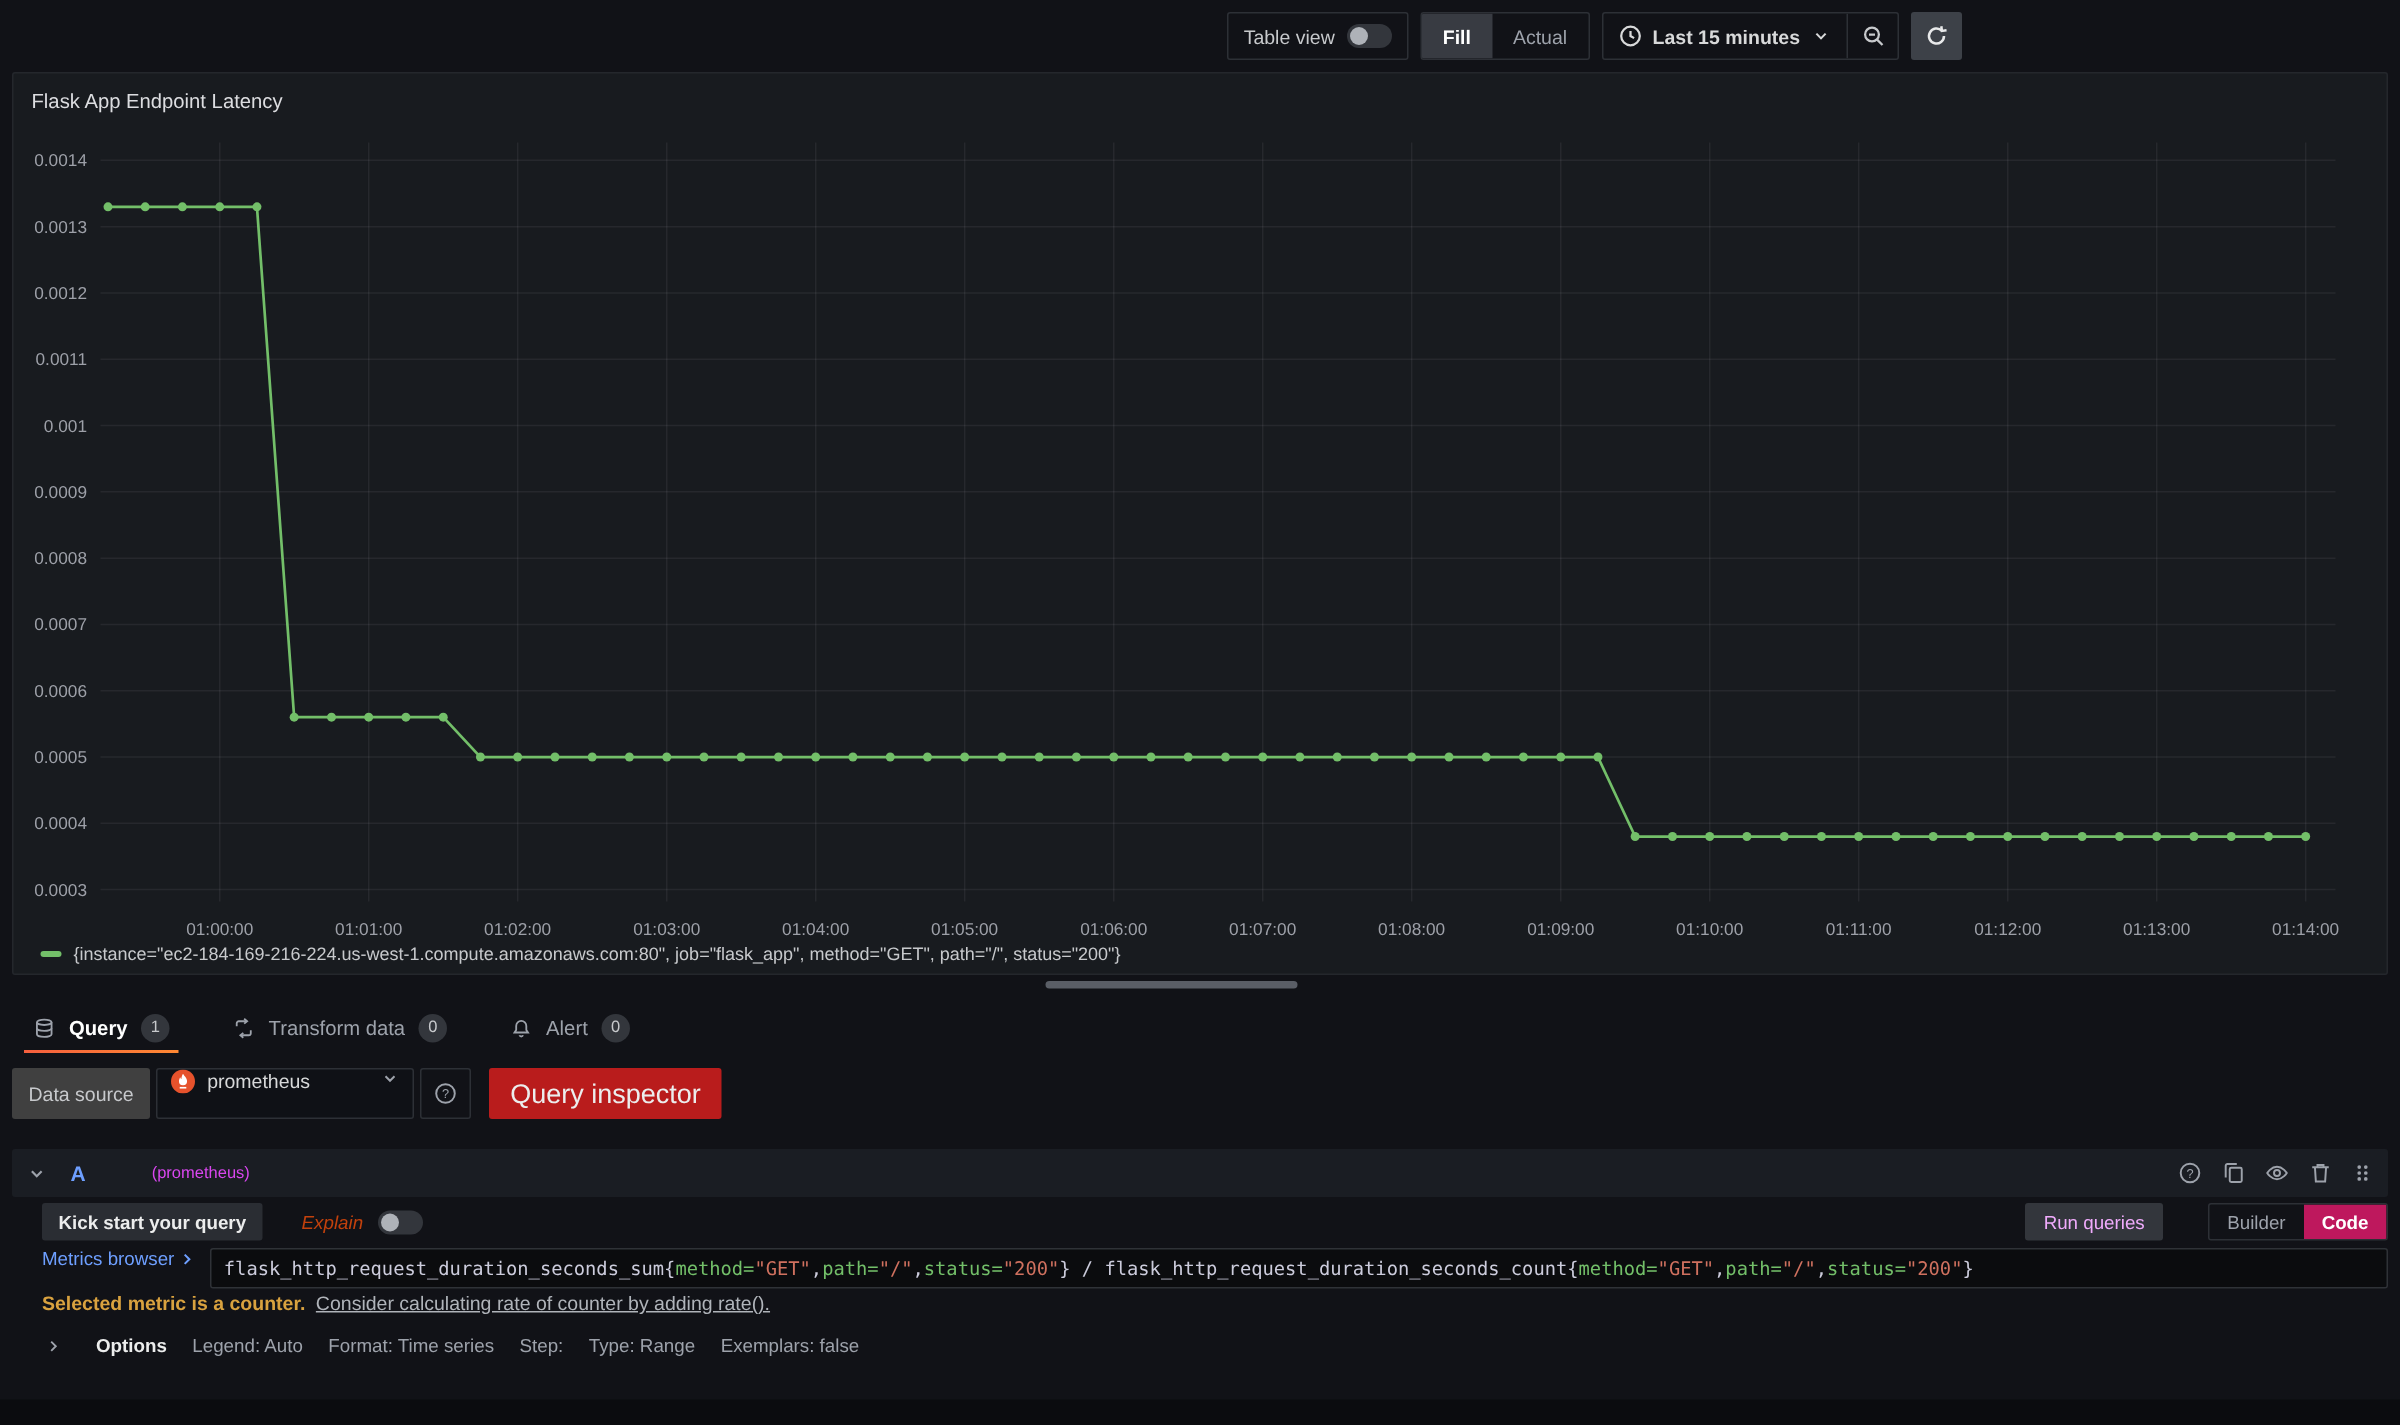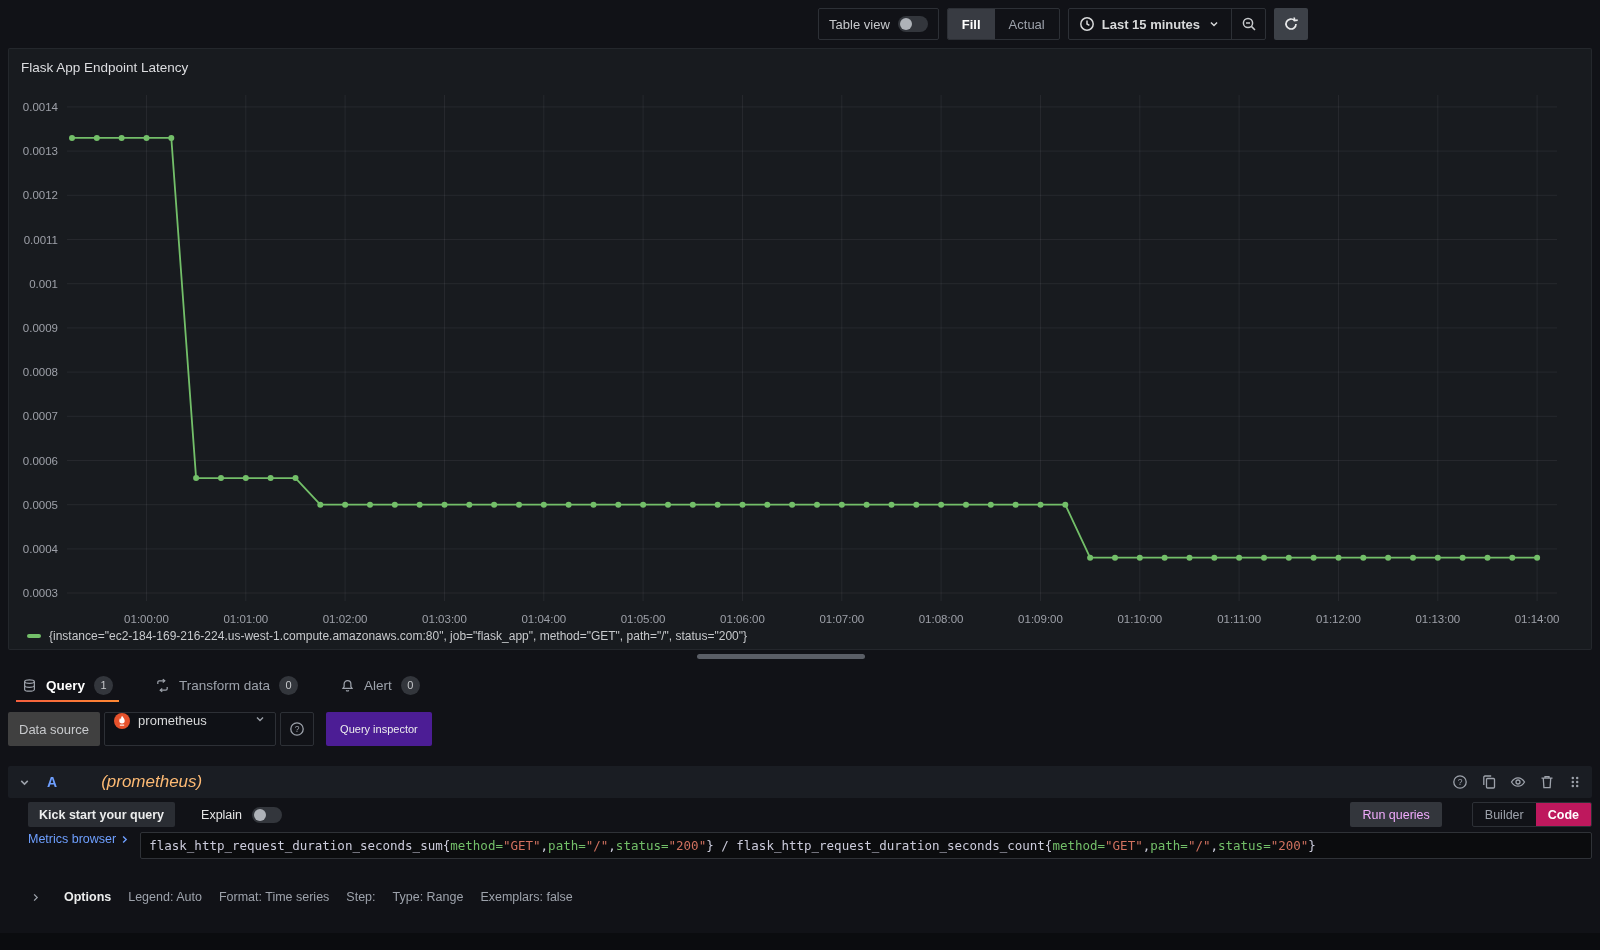--- a/index.html
+++ b/index.html
@@ -48,34 +48,34 @@
   
   #ds-row { left:8px; top:712px; width:1584px; height:34px; display:flex; gap:4px; align-items:stretch; }
   .ds-label { display:flex; align-items:center; padding:0 11px; background:#404040; border-radius:2px; font-size:13px; color:#c7c9cc; }
   .ds-select { display:flex; gap:8px; width:172px; padding:0 9px; background:#0f1116; border:1px solid #2d3036; border-radius:2px; cursor:pointer; }
   .ds-select .ds-name { flex:1; font-size:13px; color:#d8d9da; }
   .ds-help { display:flex; align-items:center; justify-content:center; width:34px; border:1px solid #2d3036; border-radius:2px; color:#9da2ab; cursor:pointer; }
   .ds-options { flex:1; display:flex; align-items:center; gap:14px; background:#22252b; border-radius:2px; padding:0 12px; margin-left:4px; }
   .qo-link { font-size:13px; font-weight:500; color:#6e9fff; cursor:pointer; }
   .qo-meta { font-size:12px; color:#9da2ab; }
   .btn { display:flex; align-items:center; justify-content:center; border-radius:2px; cursor:pointer; }
-  #query-inspector { margin-left:8px; padding:0 14px; background:#4c1d95; font-size:11px; font-weight:500; color:#eceded; }
+  #query-inspector { margin-left:8px; padding:0 14px; background:#b91c1c; font-size:18px; font-weight:500; color:#eceded; }
 
   
   #row-a { left:8px; top:766px; width:1584px; height:32px; background:#1a1d23; border-radius:2px; display:flex; align-items:center; padding:0 10px; }
   #row-a .caret { color:#9da2ab; }
   #ref-id { color:#6e9fff; font-weight:bold; font-size:14px; margin-left:16px; }
-  #ds-hint { color:#fdba74; font-style:italic; font-size:17px; margin-left:44px; }
+  #ds-hint { color:#d946ef; font-size:11px; margin-left:44px; }
   #row-a-icons { margin-left:auto; display:flex; gap:13px; color:#9da2ab; align-items:center; }
   #row-a-icons > span { cursor:pointer; display:flex; }
 
   #kick-row { left:28px; top:802px; width:1564px; height:25px; display:flex; align-items:center; }
   #kick-btn { padding:0 11px; height:25px; background:#2a2d33; font-size:12.5px; font-weight:bold; color:#eceded; }
   #explain-wrap { display:flex; align-items:center; gap:10px; margin-left:26px; }
-  #explain-label { font-size:12.5px; color:#e5e5e5; }
+  #explain-label { font-size:12.5px; color:#c2410c;font-style:italic; }
   #kick-row .spacer { flex:1; }
   #run-queries { padding:0 12px; height:25px; background:#33363c; font-size:12.5px; font-weight:500; color:#f0abfc; }
   #builder-code { display:flex; border:1px solid #2d3036; border-radius:2px; overflow:hidden; height:25px; margin-left:30px; }
   #builder-code .seg-btn { font-size:12.5px; padding:0 12px; }
   #builder-code .seg-btn.active { background:#be185d; }
 
   #editor-row { left:28px; top:832px; width:1564px; height:27px; display:flex; align-items:flex-start; gap:10px; }
   #metrics-browser { display:flex; align-items:center; gap:3px; color:#6e9fff; font-size:12.5px; font-weight:500; cursor:pointer; white-space:nowrap; }
   #query-input { flex:1; height:27px; background:#0b0c0e; border:1px solid #2f3237; border-radius:2px; padding:5px 8px; font-family:"DejaVu Sans Mono",monospace; font-size:12.5px; white-space:pre; overflow:hidden; color:#ccccdc; cursor:text; }
   .tok-plain { color:#ccccdc; }
@@ -395,20 +395,24 @@
       <span>Metrics browser</span>
       <span>
         <svg class="ic" width="11" height="11" viewBox="0 0 16 16" fill="none" stroke="currentColor" stroke-width="2">
             <path d="M6 3.5l4.5 4.5L6 12.5"></path>
           </svg>
       </span>
     </span>
     <div id="query-input"><span class="tok-plain">flask_http_request_duration_seconds_sum{</span><span class="tok-label">method=</span><span class="tok-string">"GET"</span><span class="tok-plain">,</span><span class="tok-label">path=</span><span class="tok-string">"/"</span><span class="tok-plain">,</span><span class="tok-label">status=</span><span class="tok-string">"200"</span><span class="tok-plain">} / flask_http_request_duration_seconds_count{</span><span class="tok-label">method=</span><span class="tok-string">"GET"</span><span class="tok-plain">,</span><span class="tok-label">path=</span><span class="tok-string">"/"</span><span class="tok-plain">,</span><span class="tok-label">status=</span><span class="tok-string">"200"</span><span class="tok-plain">}</span></div>
   </div>
 
+  <div id="warning-row" class="abs">
+    <span id="warning-bold">Selected metric is a counter.</span>
+    <span id="warning-link">Consider calculating rate of counter by adding rate().</span>
+  </div>
 
   <div id="options-row" class="abs">
     <span style="color:#9da2ab">
       <svg class="ic" width="11" height="11" viewBox="0 0 16 16" fill="none" stroke="currentColor" stroke-width="1.8">
           <path d="M6 3.5l4.5 4.5L6 12.5"></path>
         </svg>
     </span>
     <span id="options-label">Options</span>
     <span id="options-items" style="display:flex;gap:17px;">
         <span class="opt-item">Legend: Auto</span>

